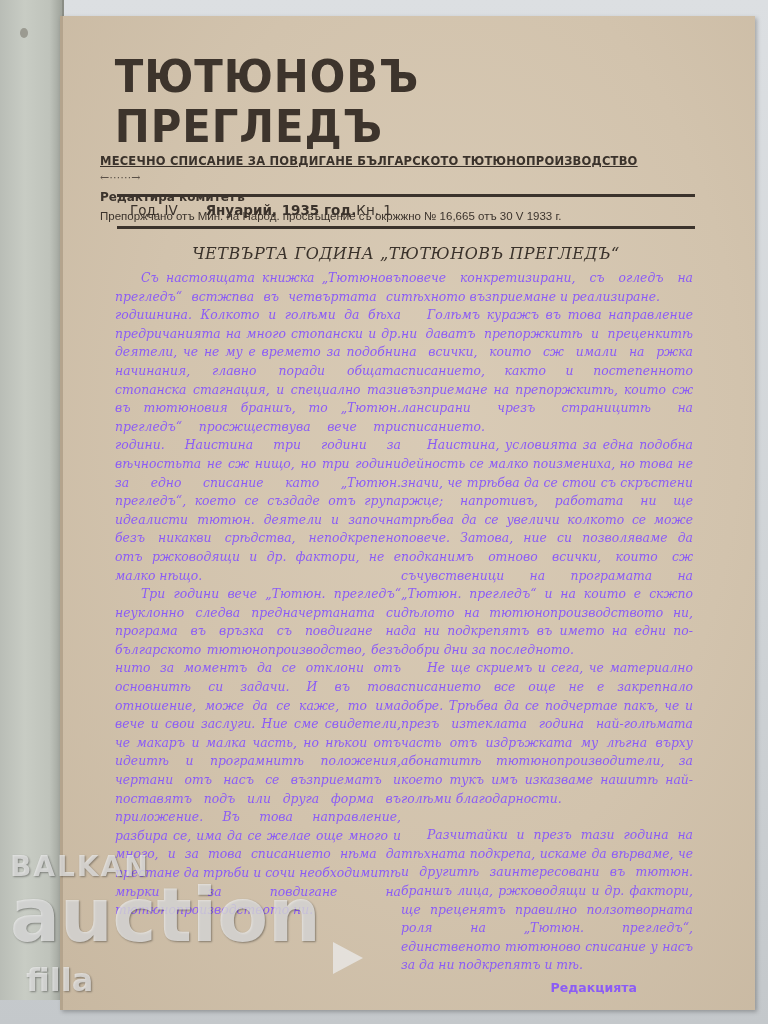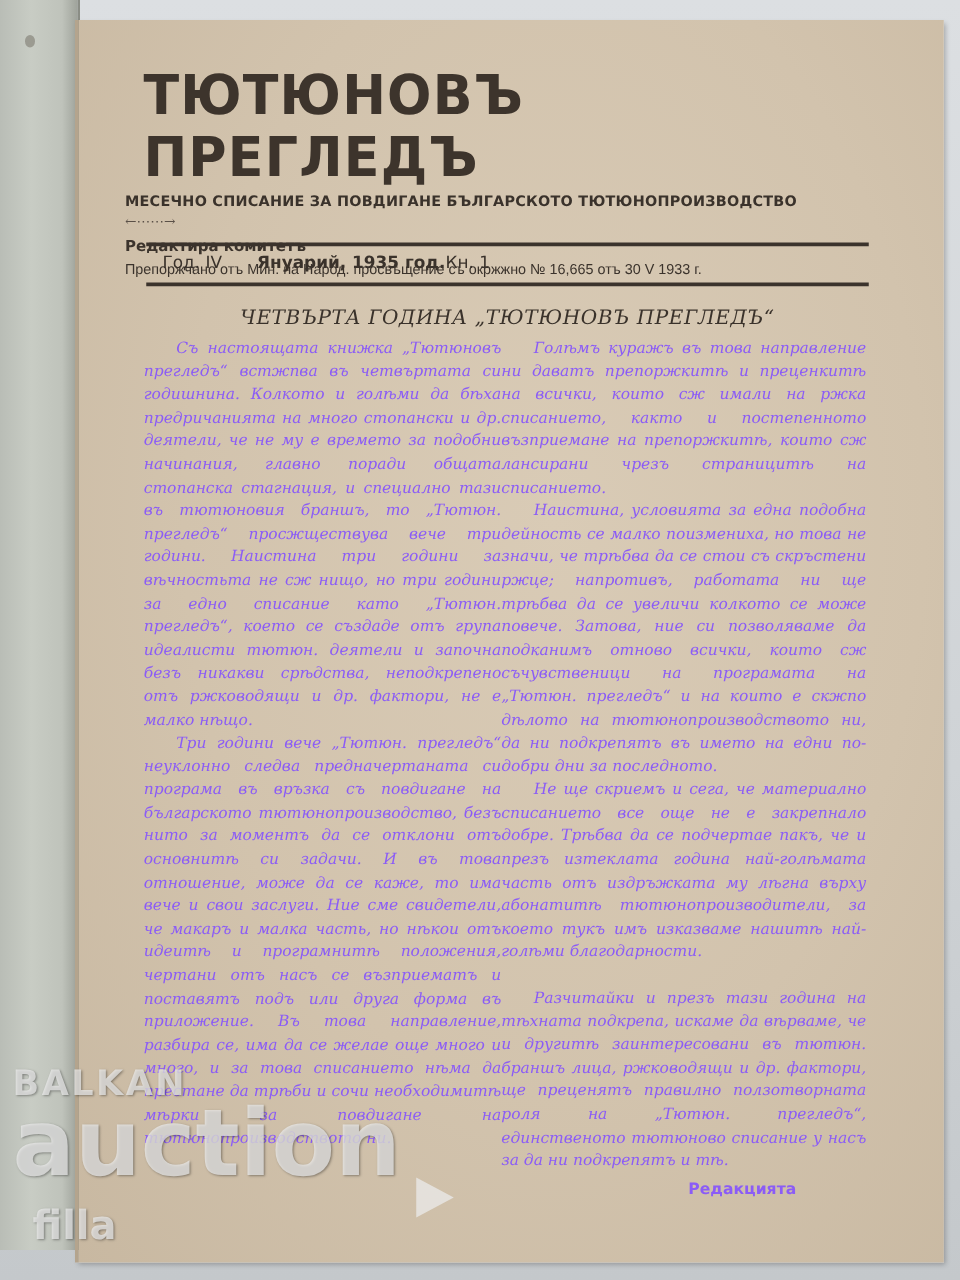--- a/index.html
+++ b/index.html
@@ -22,21 +22,21 @@
     }
     .masthead {
       position: absolute; left: 62px; top: 52px; width: 556px; text-align: left; color: #3a322b;
     }
     .title {
       font-family: "DejaVu Sans", sans-serif; font-weight: bold; font-size: 44px;
       letter-spacing: 1px; line-height: 50px; transform: scaleX(0.95); color: #3d342c;
     }
     .subtitle {
       font-family: "DejaVu Sans", sans-serif; font-size: 11.5px; letter-spacing: .2px;
-      margin-top: 2px; color: #3a322b; font-weight: bold;
+      margin-top: 2px; color: #3a322b; font-weight: bold; text-decoration: underline;
     }
     .ornament { font-size: 11px; margin-top: 4px; color: #5a5047; line-height: 12px; }
     .editorial {
       font-family: "DejaVu Sans", sans-serif; font-weight: bold; font-size: 12px; margin-top: 6px; color: #3b332c;
     }
     .approval {
       font-family: "Liberation Sans", sans-serif; font-size: 11.5px; margin-top: 6px; color: #3b332c; white-space: nowrap;
     }
     .rule { position: absolute; left: 117px; width: 578px; height: 3px; background: #3b332c; }
     .issue-row {
@@ -103,20 +103,21 @@
 <div class="rule" style="top:226px;"></div>
 
 <div class="article-title">ЧЕТВЪРТА ГОДИНА „ТЮТЮНОВЪ ПРЕГЛЕДЪ“</div>
 
 <div class="col left">
   <p>Съ настоящата книжка „Тютюновъ прегледъ“ встжпва въ четвъртата си годишнина. Колкото и голѣми да бѣха предричанията на много стопански и др. деятели, че не му е времето за подобни начинания, главно поради общата стопанска стагнация, и специално тази въ тютюновия браншъ, то „Тютюн. прегледъ“ просжществува вече три години. Наистина три години за вѣчностьта не сж нищо, но три години за едно списание като „Тютюн. прегледъ“, което се създаде отъ група идеалисти тютюн. деятели и започна безъ никакви срѣдства, неподкрепено отъ ржководящи и др. фактори, не е малко нѣщо.</p>
   <p>Три години вече „Тютюн. прегледъ“ неуклонно следва предначертаната си програма въ връзка съ повдигане на българското тютюнопроизводство, безъ нито за моментъ да се отклони отъ основнитѣ си задачи. И въ това отношение, може да се каже, то има вече и свои заслуги. Ние сме свидетели, че макаръ и малка часть, но нѣкои отъ идеитѣ и програмнитѣ положения, чертани отъ насъ се възприематъ и поставятъ подъ или друга форма въ приложение. Въ това направление, разбира се, има да се желае още много и много, и за това списанието нѣма да престане да трѣби и сочи необходимитѣ мѣрки за повдигане на тютюнопроизводството ни.</p>
 </div>
 
 <div class="col right">
+  <p class="first-continuation">повече конкретизирани, съ огледъ на тѣхното възприемане и реализиране.</p>
   <p>Голѣмъ куражъ въ това направление ни даватъ препоржкитѣ и преценкитѣ на всички, които сж имали на ржка списанието, както и постепенното възприемане на препоржкитѣ, които сж лансирани чрезъ страницитѣ на списанието.</p>
   <p>Наистина, условията за една подобна дейность се малко поизмениха, но това не значи, че трѣбва да се стои съ скръстени ржце; напротивъ, работата ни ще трѣбва да се увеличи колкото се може повече. Затова, ние си позволяваме да подканимъ отново всички, които сж съчувственици на програмата на „Тютюн. прегледъ“ и на които е скжпо дѣлото на тютюнопроизводството ни, да ни подкрепятъ въ името на едни по-добри дни за последното.</p>
   <p>Не ще скриемъ и сега, че материално списанието все още не е закрепнало добре. Трѣбва да се подчертае пакъ, че и презъ изтеклата година най-голѣмата часть отъ издръжката му лѣгна върху абонатитѣ тютюнопроизводители, за което тукъ имъ изказваме нашитѣ най-голѣми благодарности.</p>
   <p class="gap">Разчитайки и презъ тази година на тѣхната подкрепа, искаме да вѣрваме, че и другитѣ заинтересовани въ тютюн. браншъ лица, ржководящи и др. фактори, ще преценятъ правилно ползотворната роля на „Тютюн. прегледъ“, единственото тютюново списание у насъ за да ни подкрепятъ и тѣ.</p>
   <div class="signature">Редакцията</div>
 </div>
 
 <div class="watermark">
   <div class="wm-top">BALKAN</div>
   <div class="wm-mid">auction</div>

